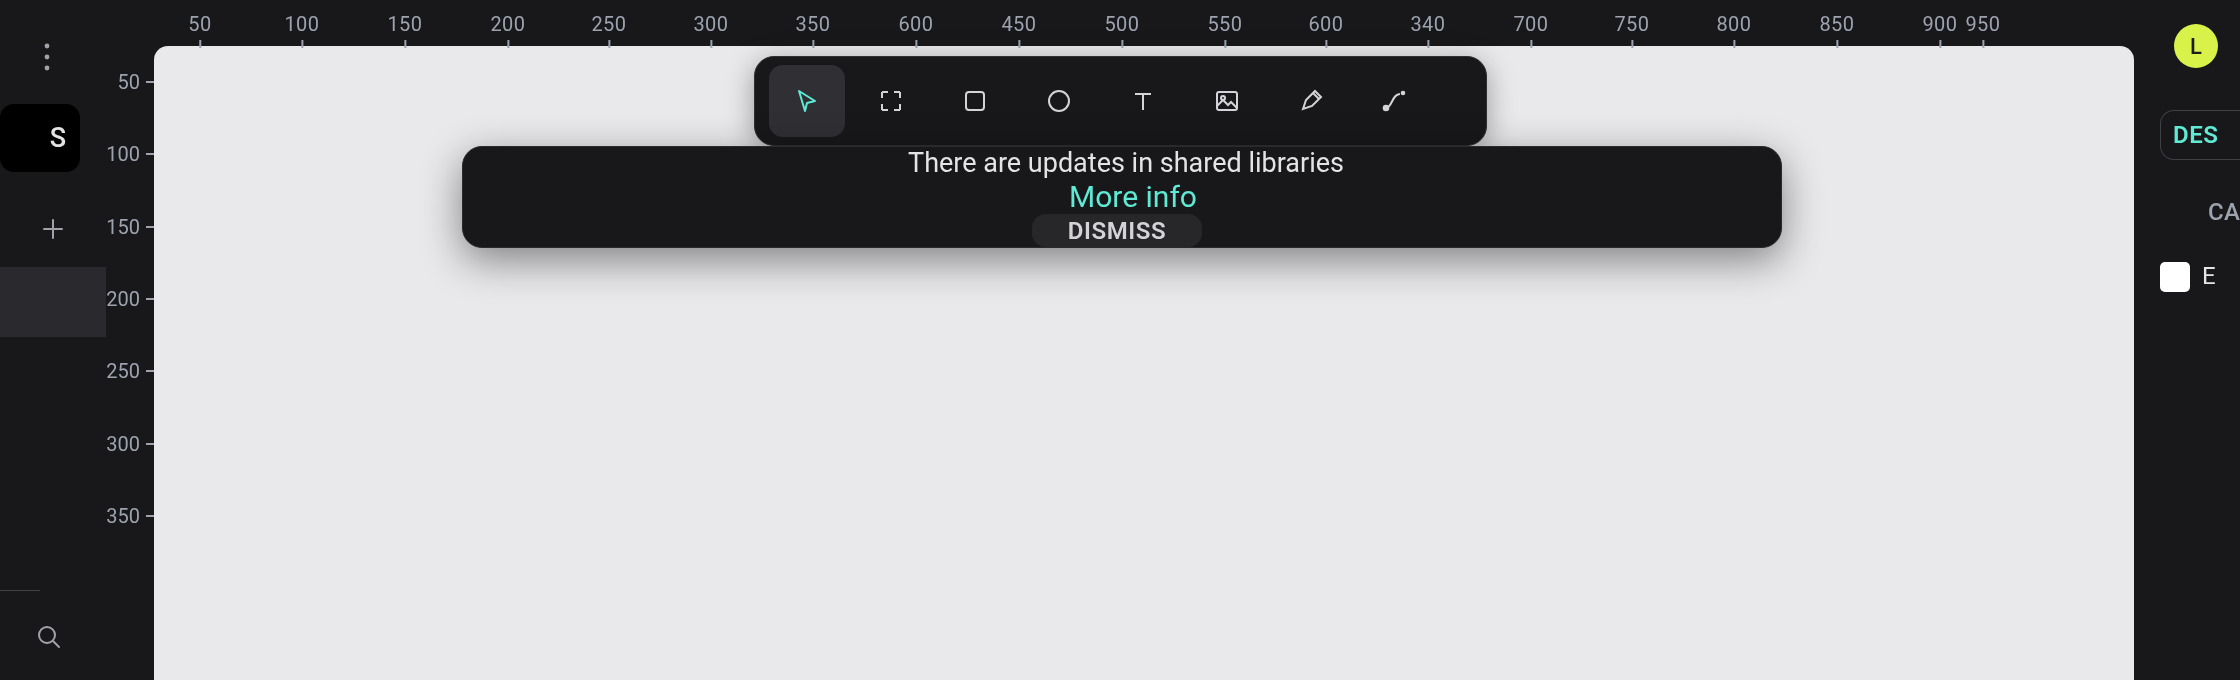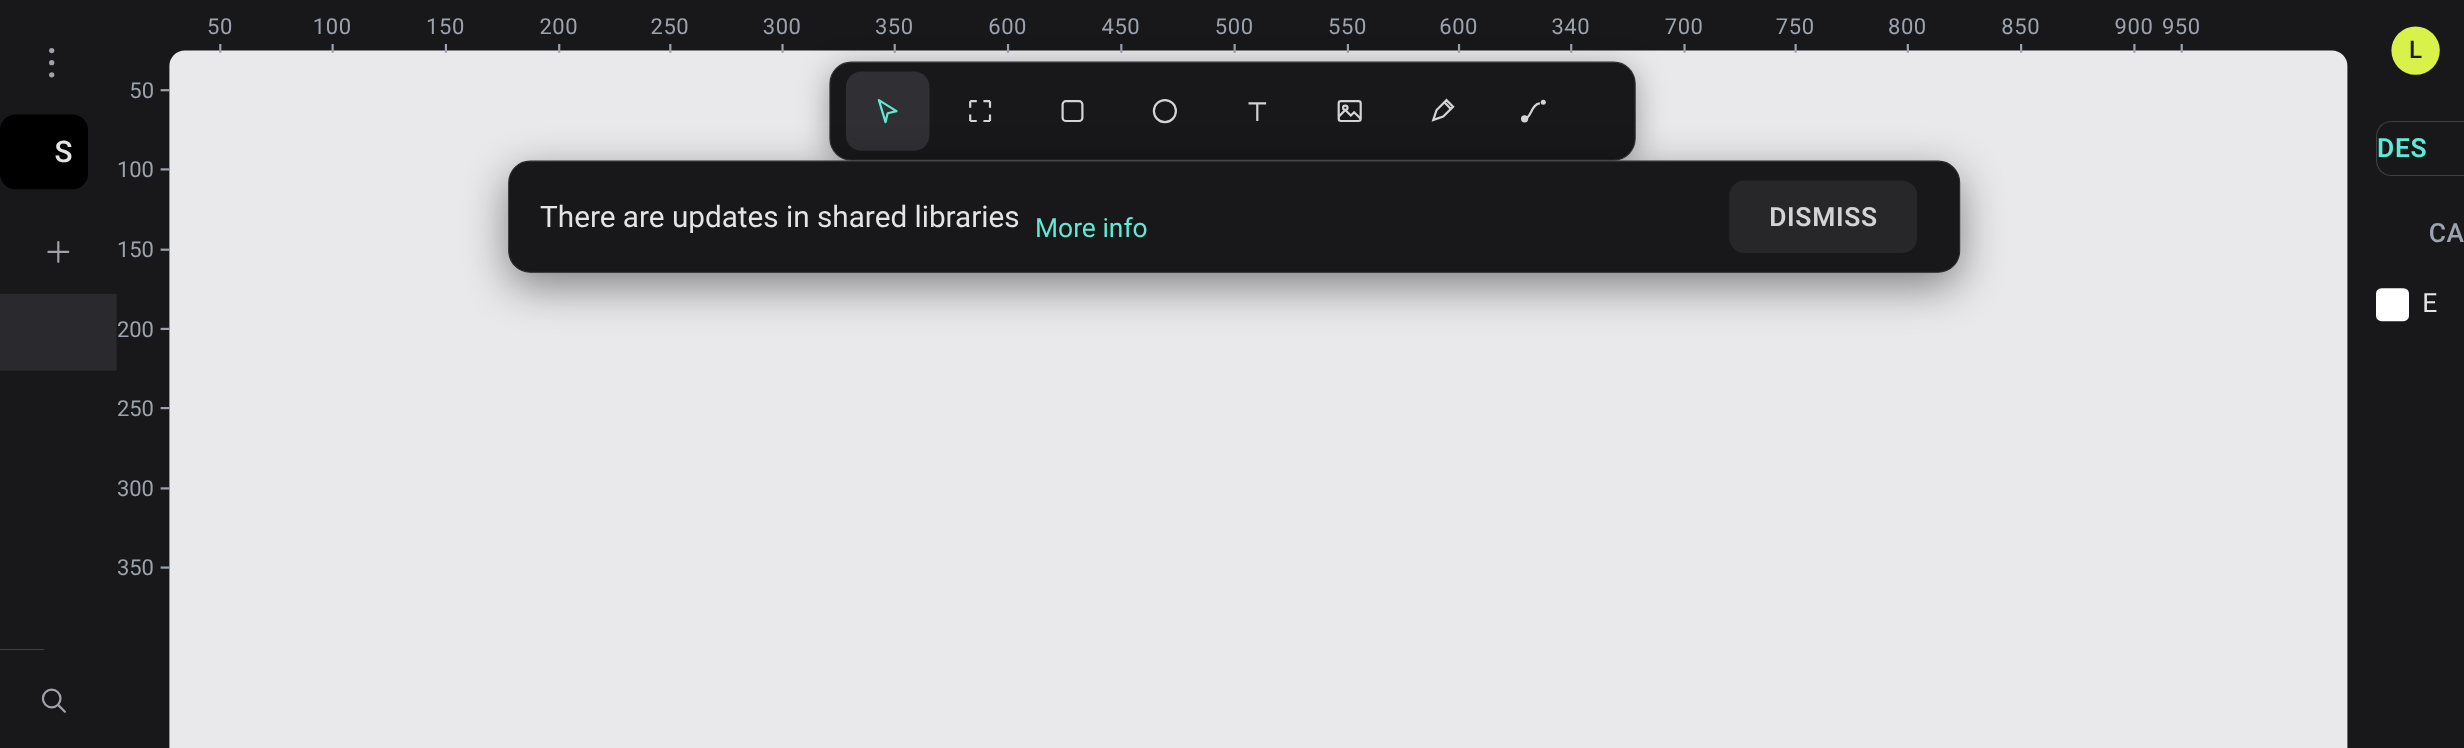--- a/index.html
+++ b/index.html
@@ -25,32 +25,32 @@
     .canvas { position:absolute; left:154px; top:46px; width:1980px; height:634px; background:#e9e9ec; border-radius:14px 14px 0 0; }
 
     
     .toolbar { position:absolute; left:754px; top:56px; width:733px; height:90px; background:#18181b; border:1px solid #2f2f34; border-radius:20px; display:flex; align-items:center; padding:0 14px; gap:8px; box-shadow:0 6px 28px rgba(0,0,0,0.35); }
     .tbtn { width:76px; height:72px; border-radius:14px; display:flex; align-items:center; justify-content:center; cursor:pointer; }
     .tbtn.active { background:#2f2f34; }
     .tbtn svg { stroke:#d4d4d8; fill:none; stroke-width:2; }
     .tbtn.active svg { stroke:#5eead4; }
 
     
-    .notif { position:absolute; left:462px; top:146px; width:1320px; height:102px; background:#18181b; border:1px solid #2a2a2e; border-radius:20px; display:flex; align-items:center; padding:0 20px 0 28px; box-shadow:0 12px 40px rgba(0,0,0,0.45); }
+    .notif { position:absolute; left:462px; top:146px; width:1320px; height:102px; background:#18181b; border:1px solid #2a2a2e; border-radius:20px; display:flex; align-items:center; padding:0 20px 0 28px; box-shadow:0 12px 40px rgba(0,0,0,0.45);flex-direction:column; }
     .notif .msg { color:#e4e4e7; font-size:27px; font-weight:400; }
-    .notif .more { color:#5eead4; font-size:24px; font-weight:400; margin-left:14px; cursor:pointer;margin-top:19px; }
+    .notif .more { color:#5eead4; font-size:30px; font-weight:400; margin-left:14px; cursor:pointer; }
     .notif .spacer { flex:1; }
     .notif .btn { height:66px; padding:0 36px; border-radius:14px; display:flex; align-items:center; font-size:24px; font-weight:600; letter-spacing:0.6px; cursor:pointer; }
     .notif .dismiss { background:#27272a; color:#d4d4d8; margin-right:18px; }
     .notif .update { background:#6ee7d3; color:#0f172a; }
 
     
     .right-panel { position:absolute; right:0; top:0; width:88px; height:100%; background:#18181b; overflow:hidden; }
     .avatar { position:absolute; right:22px; top:24px; width:44px; height:44px; border-radius:50%; background:#d9f24a; color:#1c1c1c; font-size:22px; font-weight:500; display:flex; align-items:center; justify-content:center; }
-    .rtab { position:absolute; right:0; top:110px; width:80px; height:50px; background:#18181b; border:1px solid #3f3f46; border-radius:14px 0 0 14px; display:flex; align-items:center; padding-left:0; color:#5eead4; font-size:24px; font-weight:600; letter-spacing:0.6px; border-right:none; }
+    .rtab { position:absolute; right:0; top:110px; width:80px; height:50px; background:#18181b; border:1px solid #3f3f46; border-radius:14px 0 0 14px; display:flex; align-items:center; padding-left:12px; color:#5eead4; font-size:24px; font-weight:600; letter-spacing:0.6px; border-right:none; }
     .rlabel { position:absolute; right:-34px; top:198px; color:#9ca3af; font-size:24px; font-weight:500; letter-spacing:0.5px; }
     .rswatch { position:absolute; left:8px; top:262px; width:30px; height:30px; background:#fff; border-radius:5px; }
     .rE { position:absolute; left:50px; top:262px; color:#e4e4e7; font-size:24px; }
   </style>
 </head>
 <body>
 
 <div class="app">
 
   <div class="left-rail">

